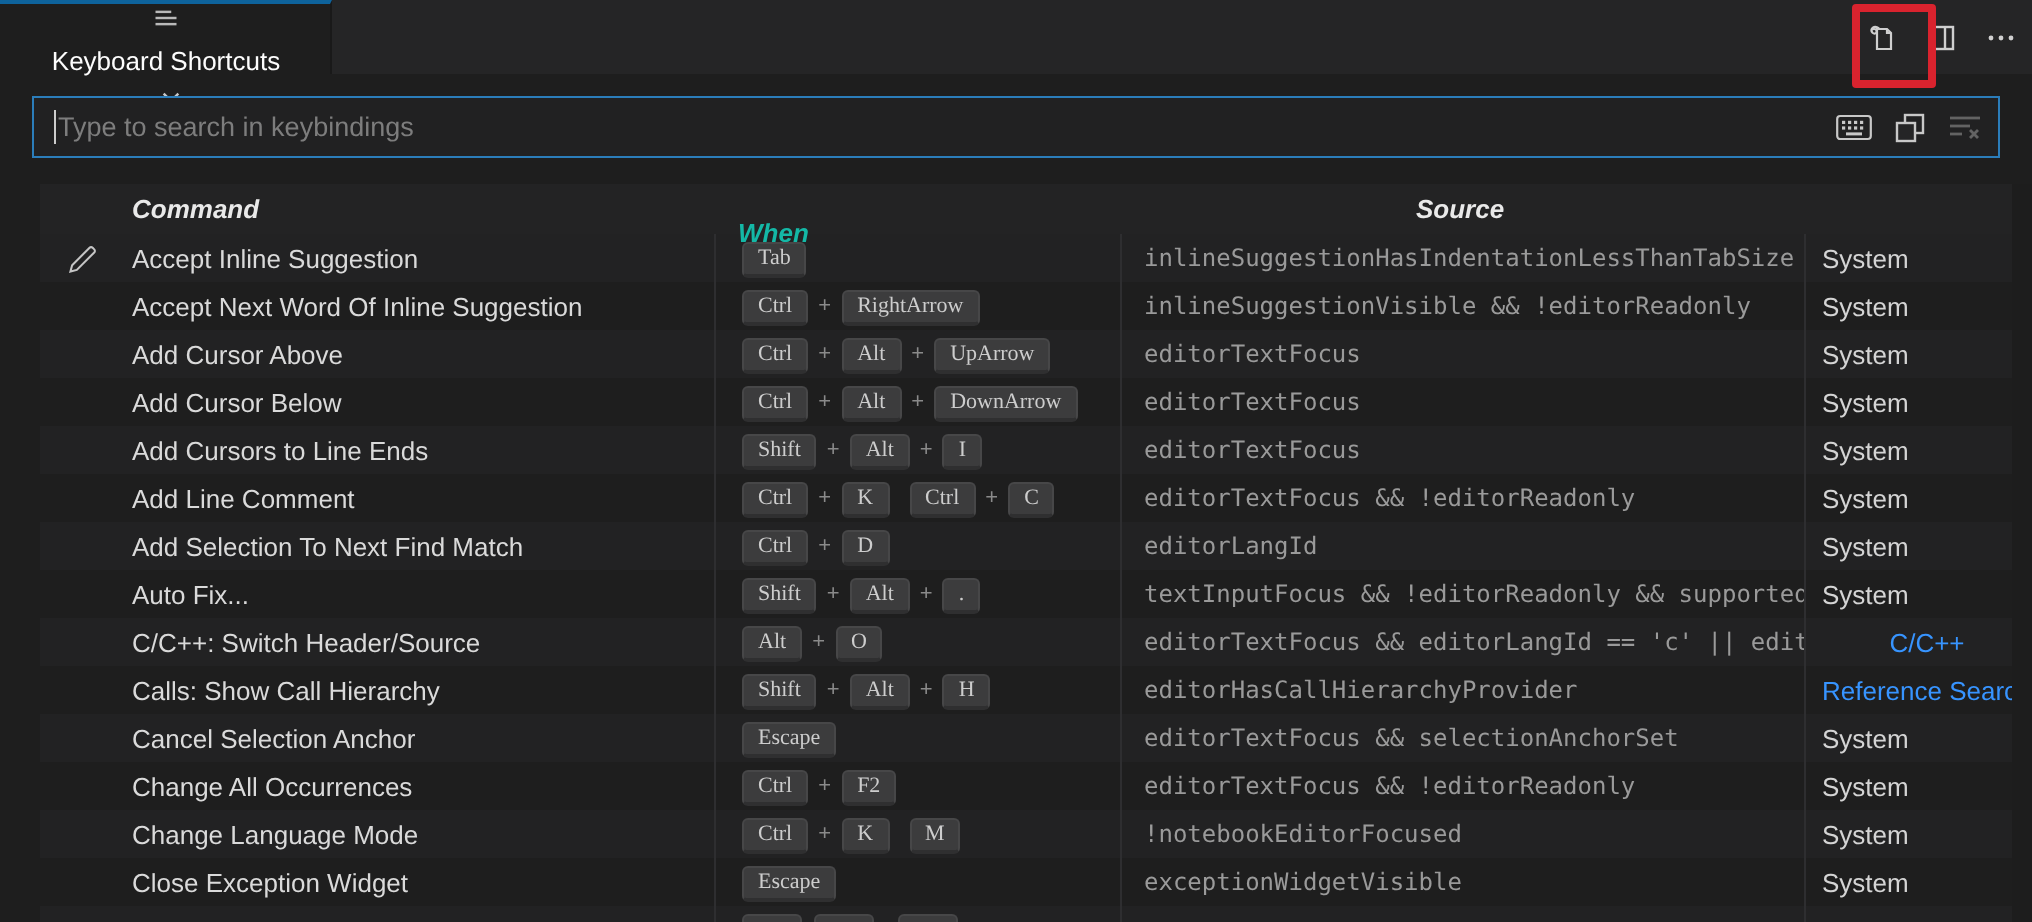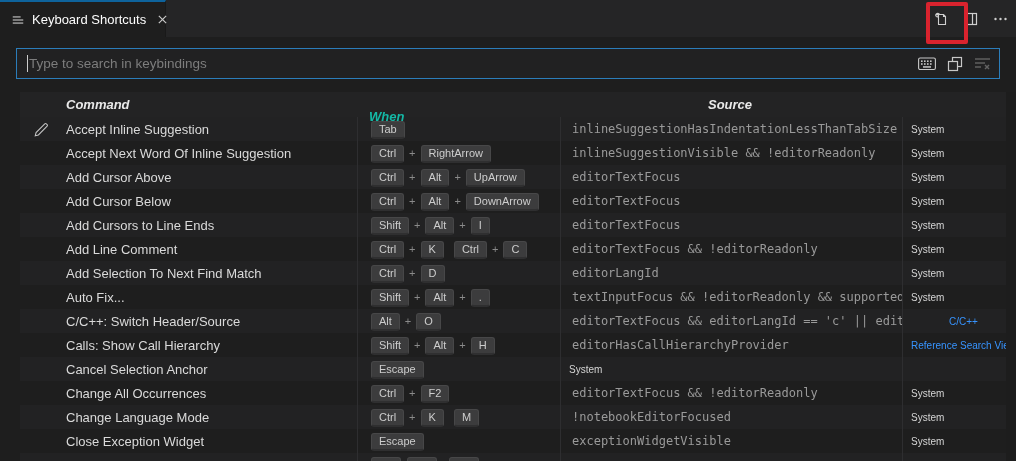--- a/index.html
+++ b/index.html
@@ -14,21 +14,21 @@
   body{
     width:1016px;height:461px;position:relative;overflow:hidden;
     background:#1e1e1e;font-family:"Liberation Sans",sans-serif;
     -webkit-font-smoothing:antialiased;
   }
   
   .tabbar{position:absolute;left:0;top:0;right:0;height:37px;background:#252526;}
   .tab{
     position:absolute;left:0;top:0;height:37px;width:166px;background:#1e1e1e;
     border-top:2px solid var(--tab-active-top);border-right:1px solid #191919;
-    display:flex;align-items:center;gap:7px;padding:0 10px 0 11px;
+    display:flex;align-items:center;gap:7px;padding:0 10px 0 11px;flex-direction:column;
   }
   .tab-label{font-size:13px;color:#fdfdfd;white-space:nowrap;}
   .icon-btn{display:inline-flex;align-items:center;justify-content:center;cursor:pointer;}
   .tab-actions{position:absolute;right:8px;top:0;height:37px;display:flex;align-items:center;gap:14px;}
   .red-box{
     position:absolute;left:926px;top:2px;width:42px;height:42px;
     border:4px solid var(--annotation-red);border-radius:2px;z-index:20;pointer-events:none;
   }
   
   .searchbox{
@@ -49,26 +49,26 @@
   .thead > div{font-weight:bold;color:#e9e9e9;font-size:13px;font-family:"Liberation Sans",sans-serif;font-style:italic;}
   .tbody .kb-row:nth-child(odd){background:#222223;}
   .kb-row.hover{background:var(--hover-row);}
   .c-gutter{width:40px;height:100%;flex:none;display:flex;align-items:center;padding-left:14px;}
   .c-cmd{width:297px;flex:none;padding-left:6px;font-size:13px;color:#dadada;white-space:nowrap;overflow:hidden;}
   .c-key{width:203px;flex:none;padding-left:14px;white-space:nowrap;overflow:hidden;display:flex;align-items:center;}
   .c-when{
     width:342px;flex:none;padding-left:12px;white-space:nowrap;overflow:hidden;
     font-family:"DejaVu Sans Mono",monospace;font-size:12px;color:#9a9a9a;
   }
-  .c-src{flex:1;padding-left:9px;font-size:10px;color:#d4d4d4;white-space:nowrap;overflow:hidden;}
+  .c-src{flex:1;padding-left:9px;font-size:13px;color:#d4d4d4;white-space:nowrap;overflow:hidden;}
   .c-src.link{color:var(--link);cursor:pointer;text-align:center;}
   .chip{
     display:inline-block;background:#3c3c3d;border:1px solid #474748;border-bottom:2px solid #2f2f30;
     border-radius:3px;padding:1px 7px 1px;font-size:11px;line-height:13px;color:#cdcdcd;
-    font-family:Liberation Sans, sans-serif;min-width:10px;text-align:center;margin-top:1px;
+    font-family:Liberation Serif, serif;min-width:10px;text-align:center;margin-top:1px;
   }
   .plus{color:#8a8a8a;font-size:11px;margin:0 5px;}
   .chord-gap{display:inline-block;width:10px;}
   .vline{position:absolute;top:25px;bottom:0;width:1px;background:#2e2e30;z-index:2;}
   .right-shade{position:absolute;right:0;top:0;width:10px;bottom:0;background:#1d1d1d;z-index:3;}
   .pencil{display:inline-flex;cursor:pointer;}
   svg{display:block;}
 </style>
 </head>
 <body>
@@ -304,20 +304,21 @@
         </div>
         <div class="c-when">editorHasCallHierarchyProvider</div>
         <div class="c-src link">Reference Search View</div>
       </div>
       <div class="kb-row">
         <div class="c-gutter"></div>
         <div class="c-cmd">Cancel Selection Anchor</div>
         <div class="c-key">
           <span class="chip">Escape</span>
         </div>
+        <div class="c-when">editorTextFocus &amp;&amp; selectionAnchorSet</div>
         <div class="c-src">System</div>
       </div>
       <div class="kb-row">
         <div class="c-gutter"></div>
         <div class="c-cmd">Change All Occurrences</div>
         <div class="c-key">
           <span class="chip">Ctrl</span>
           <span class="plus">+</span>
           <span class="chip">F2</span>
         </div>

